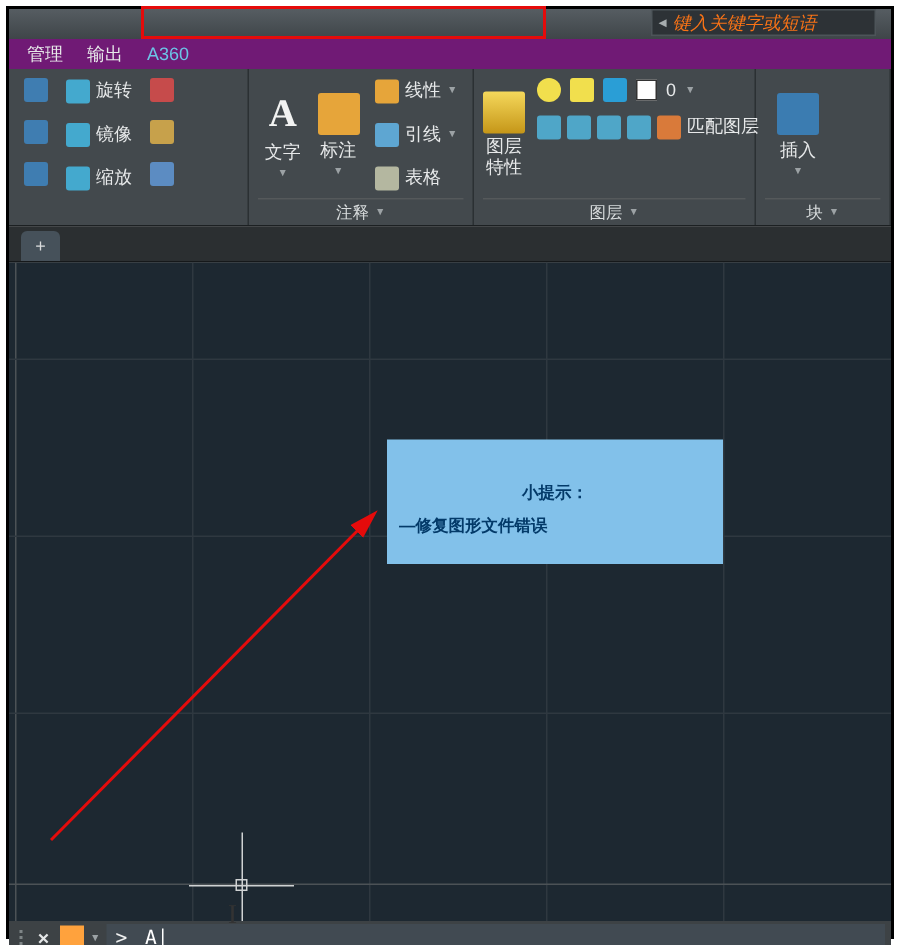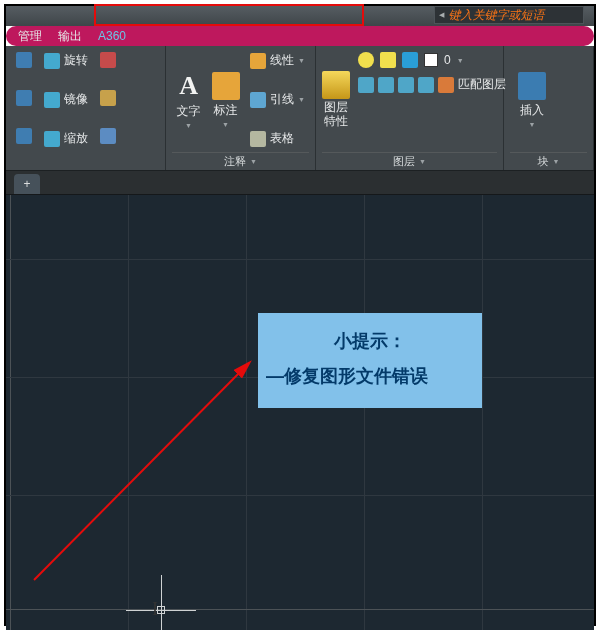--- a/index.html
+++ b/index.html
@@ -58,28 +58,27 @@
     content: "◀";
     font-size: 7px;
     margin-right: 4px;
     color: #a7adaf;
     font-style: normal;
   }
 
   
   .menu-strip {
     height: 20px;
-    background: #be185d;
+    background: #701a75;
     display: flex;
     align-items: center;
     padding-left: 12px;
     gap: 16px;
     color: #e6e8e9;
     font-size: 12px;
-    border-radius: 10px;
   }
   .menu-item { cursor: default; }
   .menu-item.highlight {
     color: #6cc4e6;
   }
 
   
   .ribbon {
     background: #43494d;
     display: flex;
@@ -121,21 +120,21 @@
   .rb-big {
     display: flex;
     flex-direction: column;
     align-items: center;
     justify-content: center;
     width: 44px;
     color: #e7e9ea;
     font-size: 12px;
     gap: 2px;
   }
-  .rb-col { display: flex; flex-direction: column; gap: 18px; }
+  .rb-col { display: flex; flex-direction: column; gap: 8px; }
 
   .ico {
     display: inline-block;
     width: 16px; height: 16px;
     border-radius: 2px;
   }
   .ico.big { width: 28px; height: 28px; }
 
   
   .filetab-strip {
@@ -174,23 +173,23 @@
   .gv { width: 1px; top: 0; bottom: 0; }
   .gh { height: 1px; left: 0; right: 0; }
   .gv.axis, .gh.axis { background: #4c5256; }
 
   .callout {
     position: absolute;
     left: 252px; top: 118px;
     width: 224px;
     background: #82c1ea;
     color: #033a69;
-    font-size: 18px;
+    font-size: 11px;
     font-weight: bold;
-    padding: 12px 8px 14px 8px;
+    padding: 26px 8px 14px 8px;
     line-height: 1.85;
   }
 
   .arrow-svg {
     position: absolute;
     left: 18px; top: 140px;
     width: 260px; height: 260px;
     pointer-events: none;
   }
 

